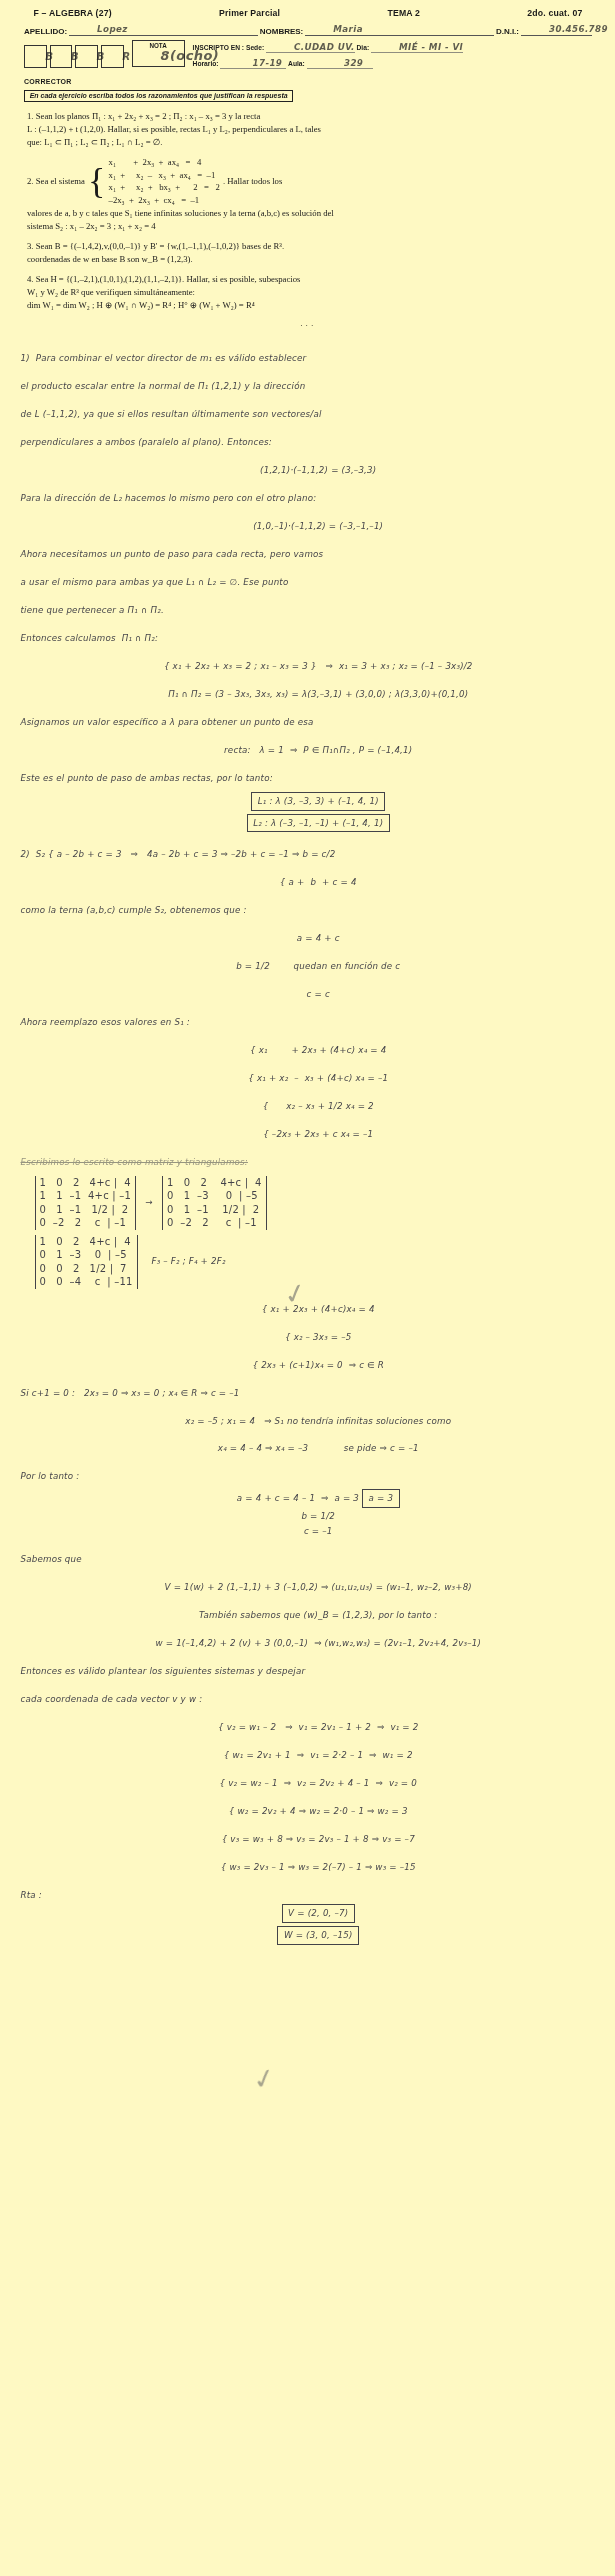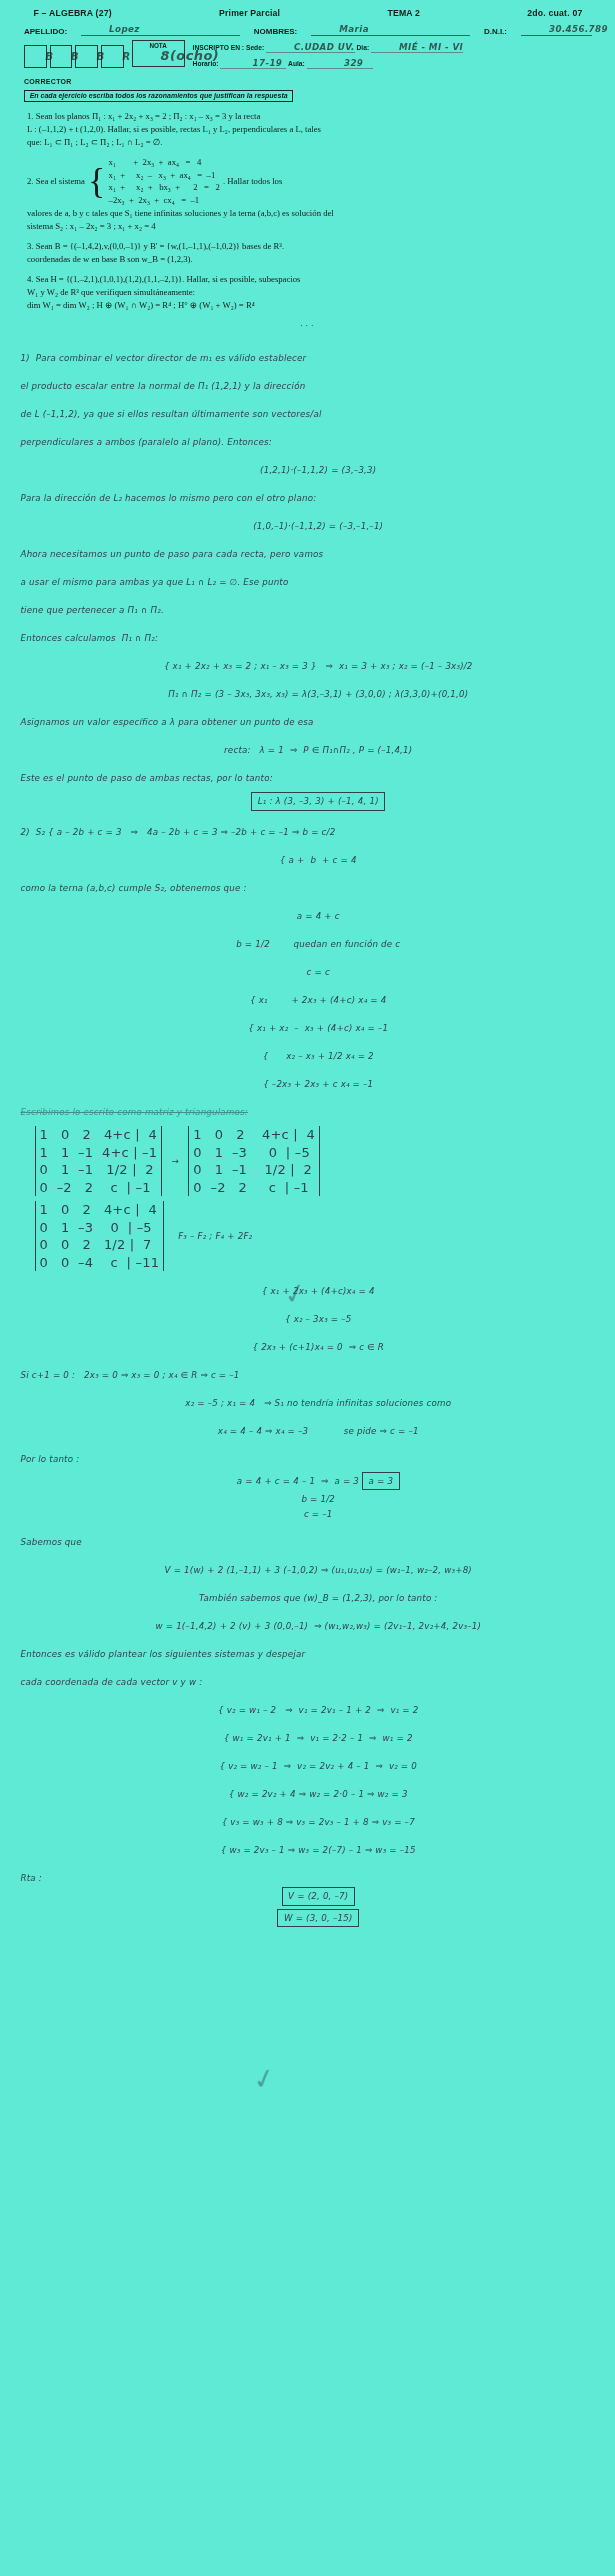--- a/index.html
+++ b/index.html
@@ -6,42 +6,42 @@
   body{
     width:616px;
     background:#ffffff;
     font-family:"Liberation Serif", serif;
     color:#1a1a1a;
   }
   .page{
     position:relative;
     width:616px;
     height:2576px;
-    background:#5eead4;
+    background:#fef9c3;
     overflow:hidden;
   }
   
   .header{
     padding:8px 24px 0 24px;
     font-family:"Liberation Sans", sans-serif;
   }
   .hdr-title{
     display:flex;
     justify-content:space-between;
     font-size:8.7px;
     font-weight:bold;
     letter-spacing:0.2px;
     padding:0 9.5px 4.7px 9.5px;
   }
   .hdr-row{
     display:flex;
     align-items:flex-end;
     font-size:8px;
     font-weight:bold;
-    gap:14px;
+    gap:2px;
     padding:1.6px 0;
   }
   .fld{
     border-bottom:0.8px solid #555;
     flex:1;
     min-height:10.3px;
     position:relative;
   }
   .hand{
     font-family:"DejaVu Sans", sans-serif;
@@ -140,21 +140,21 @@
     margin:1.6px 0;
     font-style:italic;
   }
   .strike{text-decoration:line-through;opacity:.55;}
   .matx{
     display:inline-block;
     border-left:0.9px solid #2a2a38;
     border-right:0.9px solid #2a2a38;
     padding:0 4px;
     line-height:1.35;
-    font-size:13px;
+    font-size:10px;
     font-style:normal;
     vertical-align:middle;
   }
   .matx div{white-space:pre;}
   .grp{margin:5.5px 0;}
   .dots{text-align:center;letter-spacing:2.4px;}
   .chk{
     position:absolute;
     font-family:"DejaVu Sans",sans-serif;
     color:#3a3a4a;
@@ -289,31 +289,35 @@
       <div class="ln">tiene que pertenecer a Π₁ ∩ Π₂.</div>
       <div class="ln">Entonces calculamos  Π₁ ∩ Π₂:</div>
       <div class="ln ind">{ x₁ + 2x₂ + x₃ = 2 ; x₁ – x₃ = 3 }   ⇒  x₁ = 3 + x₃ ; x₂ = (–1 – 3x₃)/2</div>
       <div class="ln ind">Π₁ ∩ Π₂ = (3 – 3x₃, 3x₃, x₃) = λ(3,–3,1) + (3,0,0) ; λ(3,3,0)+(0,1,0)</div>
       <div class="ln">Asignamos un valor específico a λ para obtener un punto de esa</div>
       <div class="ln ind">recta:   λ = 1  ⇒  P ∈ Π₁∩Π₂ , P = (–1,4,1)</div>
       <div class="ln">Este es el punto de paso de ambas rectas, por lo tanto:</div>
       <div class="ind" style="margin-top:4.7px">
         <div class="boxed">L₁ : λ (3, –3, 3) + (–1, 4, 1)</div>
       </div>
+      <div class="ind">
+        <div class="boxed">L₂ : λ (–3, –1, –1) + (–1, 4, 1)</div>
+      </div>
     </div>
 
     <div class="chk" style="left:284px;top:936px">✓</div>
 
     <div class="grp">
       <div class="ln">2)  S₂ { a – 2b + c = 3   ⇒   4a – 2b + c = 3 ⇒ –2b + c = –1 ⇒ b = c/2</div>
       <div class="ln ind">{ a +  b  + c = 4</div>
       <div class="ln">como la terna (a,b,c) cumple S₂, obtenemos que :</div>
       <div class="ln ind">a = 4 + c</div>
       <div class="ln ind">b = 1/2        quedan en función de c</div>
       <div class="ln ind">c = c</div>
+      <div class="ln">Ahora reemplazo esos valores en S₁ :</div>
       <div class="ln ind">{ x₁        + 2x₃ + (4+c) x₄ = 4</div>
       <div class="ln ind">{ x₁ + x₂  –  x₃ + (4+c) x₄ = –1</div>
       <div class="ln ind">{      x₂ – x₃ + 1/2 x₄ = 2</div>
       <div class="ln ind">{ –2x₃ + 2x₃ + c x₄ = –1</div>
       <div class="ln strike">Escribimos lo escrito como matriz y triangulamos:</div>
 
       <div style="margin:6.3px 0 3.2px 14px;">
         <span class="matx">
           <div>1   0   2   4+c |  4</div>
           <div>1   1  –1  4+c | –1</div>

